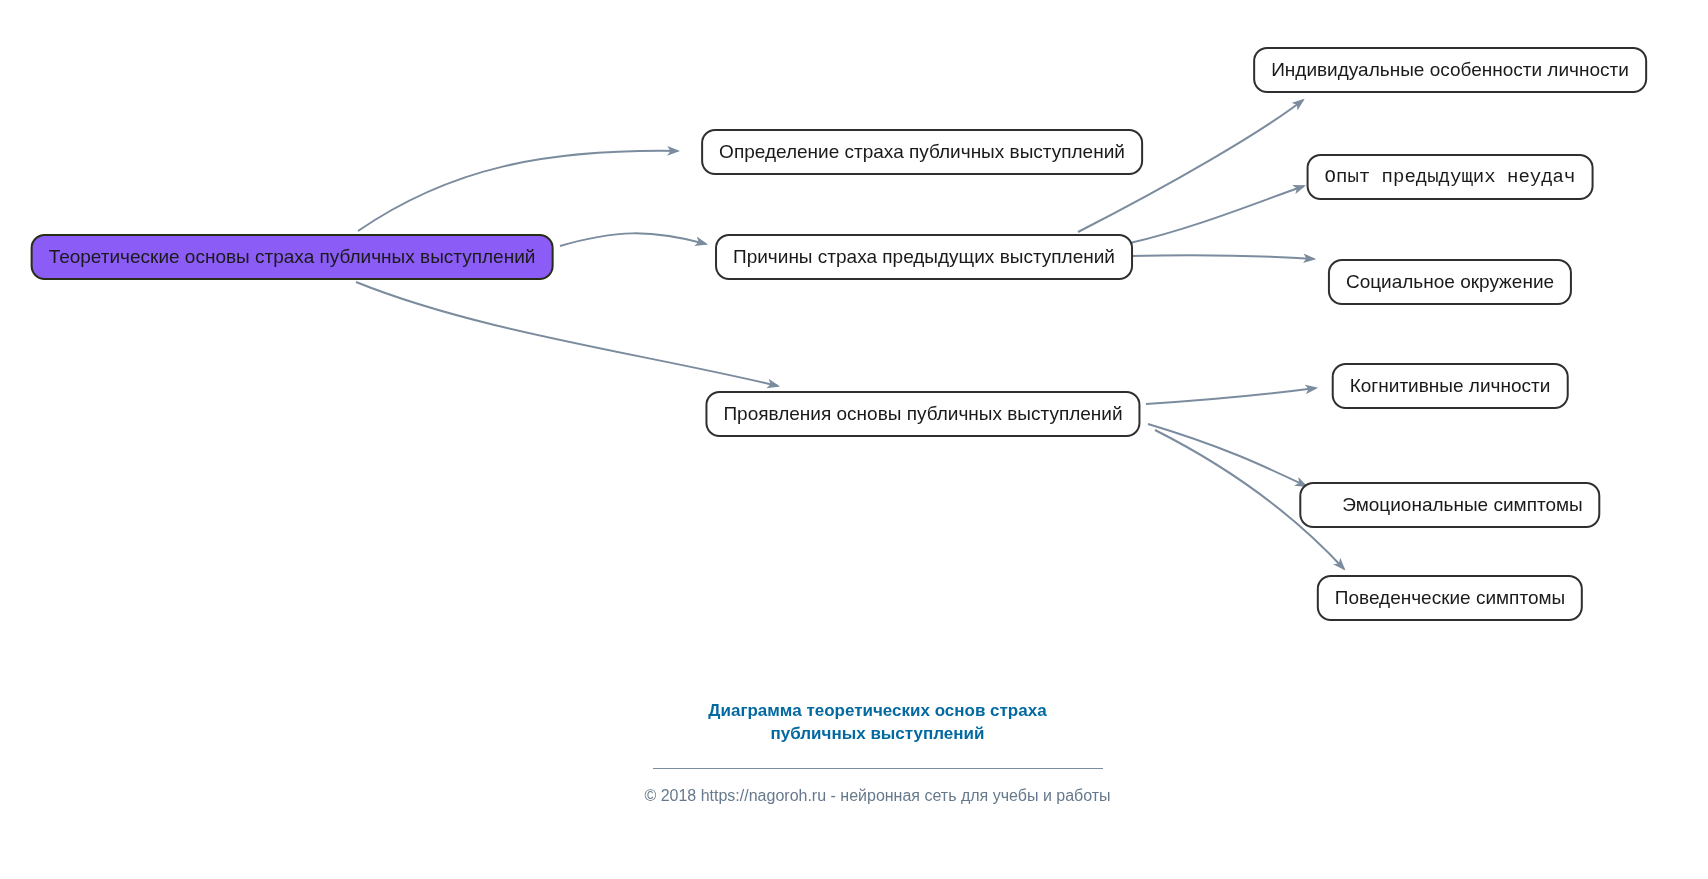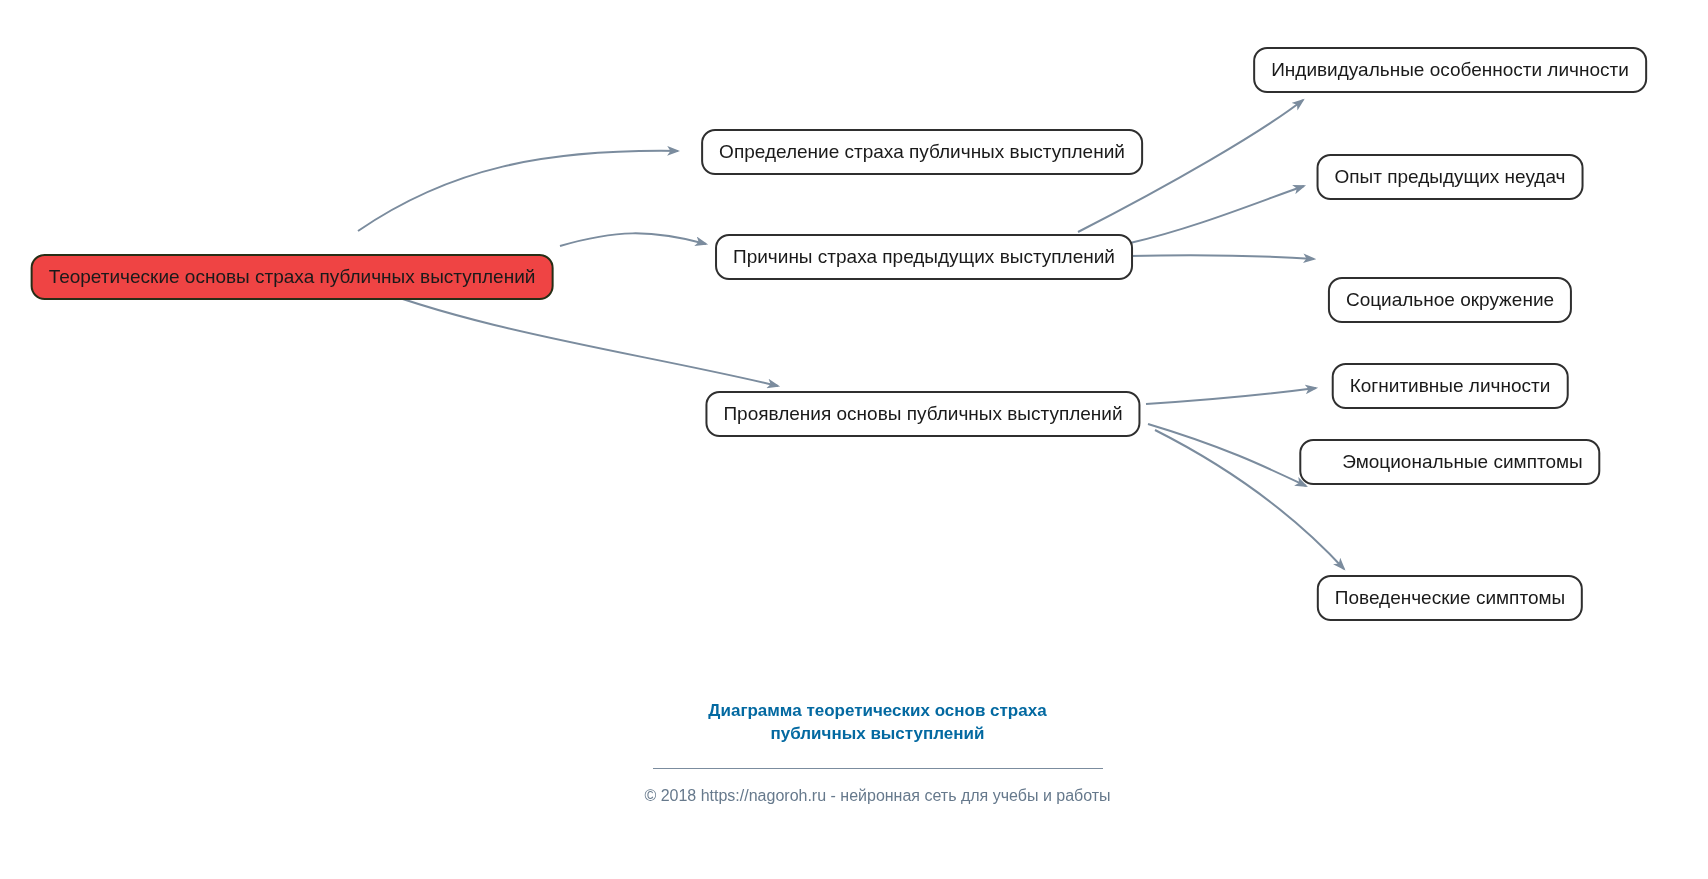--- a/index.html
+++ b/index.html
@@ -24,23 +24,22 @@
     line-height: 42px;
     padding: 0 16px;
     border: 2px solid #2f2f2f;
     border-radius: 14px;
     background: #ffffff;
     color: #1a1a1a;
     font-size: 19px;
     text-align: center;
   }
   .node.root {
-    background: #ef4444;
+    background: #8b5cf6;
     border-color: #262e16;
-    margin-top: 20px;
   }
   .caption {
     position: absolute;
     left: 650px;
     top: 700px;
     width: 455px;
     display: flex;
     flex-direction: column;
     align-items: center;
   }
@@ -92,27 +91,27 @@
   <div class="node root" style="left:292px; top:257px;">Теоретические основы страха публичных выступлений</div>
 
   <div class="node" style="left:922px; top:152px;">Определение страха публичных выступлений</div>
 
   <div class="node" style="left:924px; top:257px;">Причины страха предыдущих выступлений</div>
 
   <div class="node" style="left:923px; top:414px;">Проявления основы публичных выступлений</div>
 
   <div class="node" style="left:1450px; top:70px;">Индивидуальные особенности личности</div>
 
-  <div class="node" style="left:1450px; top:177px;">Опыт предыдущих неудач</div>
+  <div class="node" style="left:1450px; top:177px;font-family:Liberation Mono, monospace;">Опыт предыдущих неудач</div>
 
-  <div class="node" style="left:1450px; top:300px;">Социальное окружение</div>
+  <div class="node" style="left:1450px; top:282px;">Социальное окружение</div>
 
   <div class="node" style="left:1450px; top:386px;">Когнитивные личности</div>
 
-  <div class="node" style="left:1450px; top:462px;padding-left:41px;">Эмоциональные симптомы</div>
+  <div class="node" style="left:1450px; top:505px;padding-left:41px;">Эмоциональные симптомы</div>
 
   <div class="node" style="left:1450px; top:598px;">Поведенческие симптомы</div>
 
   <div class="caption">
     <div class="caption-title">Диаграмма теоретических основ страха публичных выступлений</div>
     <div class="caption-rule"></div>
     <div class="caption-footer">© 2018 https://nagoroh.ru - нейронная сеть для учебы и работы</div>
   </div>
 
 </div>

